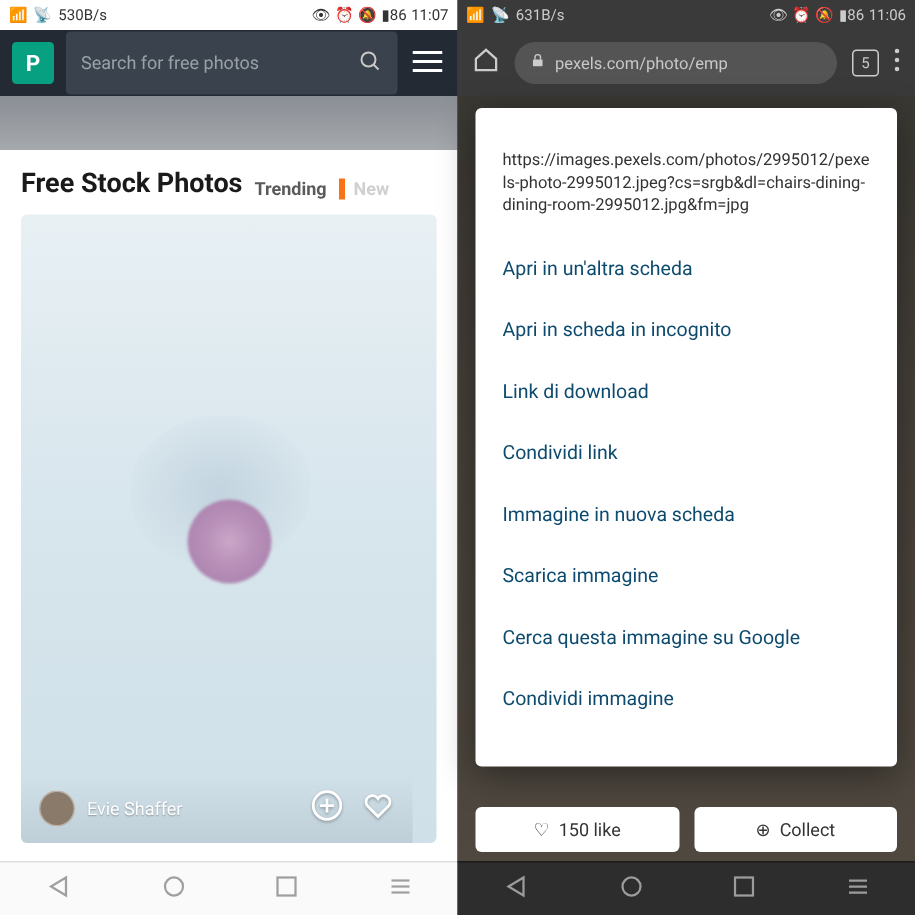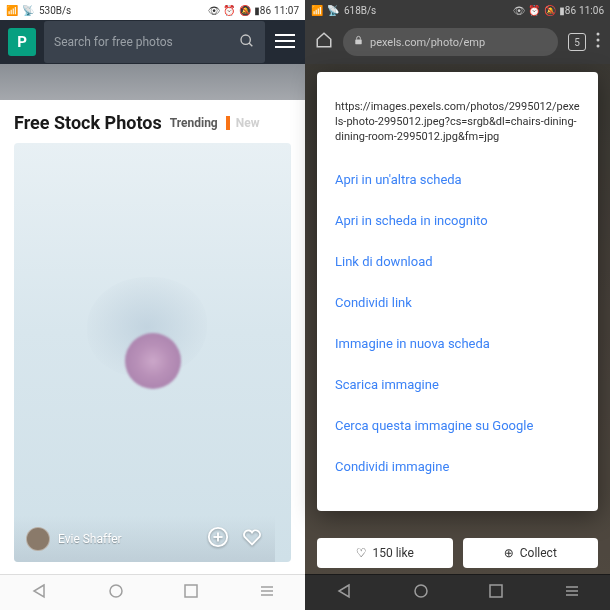--- a/index.html
+++ b/index.html
@@ -8,21 +8,21 @@
 .status-bar{height:20px;background:#fff;display:flex;align-items:center;padding:0 6px;font-size:10px;color:#333}
 .status-left{display:flex;align-items:center;gap:4px}
 .status-right{margin-left:auto;display:flex;align-items:center;gap:3px}
 .top-bar{height:44px;background:#232a34;display:flex;align-items:center;padding:0 8px;gap:8px}
 .logo{width:28px;height:28px;background:#07a081;border-radius:3px;display:flex;align-items:center;justify-content:center;color:#fff;font-weight:700;font-size:15px}
 .search-box{flex:1;background:#3a424d;border-radius:3px;height:42px;display:flex;align-items:center;padding:0 10px;color:#9aa0a6;font-size:12px}
 .search-box .txt{flex:1}
 .hamburger{color:#fff;width:24px;text-align:center}
 .hero{height:36px;background:linear-gradient(180deg,#8a8f95 0%,#a5a8ad 100%)}
 .content{flex:1;background:#fff;padding:12px 14px;display:flex;flex-direction:column}
-.title-row{display:flex;align-items:center;gap:8px;margin-bottom:10px}
+.title-row{display:flex;align-items:flex-end;gap:8px;margin-bottom:10px}
 .title{font-size:18px;font-weight:700;color:#1a1a1a}
 .subtitle{font-size:12px;color:#5a5a5a;font-weight:700}
 .faded{color:#d0d0d0}
 .card{flex:1;border-radius:4px;position:relative;background:linear-gradient(180deg,#e8f0f4 0%,#d8e6ed 45%,#cfe0e8 100%);overflow:hidden}
 .flower{position:absolute;top:52%;left:50%;transform:translate(-50%,-50%);width:56px;height:56px;border-radius:50%;background:radial-gradient(circle,#cba7c9 0%,#b890b8 40%,#a37ca8 100%);filter:blur(1px)}
 .swirl{position:absolute;top:44%;left:48%;width:120px;height:100px;transform:translate(-50%,-50%);background:radial-gradient(ellipse,rgba(180,200,215,.6) 0%,rgba(200,215,225,.3) 60%,transparent 80%);border-radius:50% 45% 50% 45%}
 .card-footer{position:absolute;bottom:0;left:0;right:16px;height:46px;display:flex;align-items:center;padding:0 12px;background:linear-gradient(180deg,transparent,rgba(180,195,205,.6))}
 .avatar{width:24px;height:24px;border-radius:50%;background:#8a7a6a;margin-right:8px;border:1px solid rgba(255,255,255,.4)}
 .author{color:#fff;font-size:12px;flex:1;text-shadow:0 1px 1px rgba(0,0,0,.3)}
 .card-actions{display:flex;gap:12px;color:#fff}
@@ -31,21 +31,21 @@
 .nav svg{opacity:.55}
 
 .half.right .status-bar{background:#3a3a3a;color:#ccc}
 .browser-bar{height:44px;background:#3a3a3a;display:flex;align-items:center;padding:0 10px;gap:10px;color:#c8c8c8}
 .url-box{flex:1;background:#545454;border-radius:16px;height:28px;display:flex;align-items:center;padding:0 10px;font-size:11px;gap:6px}
 .tab-count{width:18px;height:18px;border:1.5px solid #ccc;border-radius:3px;display:flex;align-items:center;justify-content:center;font-size:10px}
 .bg-img{flex:1;position:relative;background:linear-gradient(180deg,#5a574f 0%,#6b6258 40%,#7a6f62 100%)}
 .dim{position:absolute;inset:0;background:rgba(0,0,0,.35)}
 .context-menu{position:absolute;top:8px;left:12px;right:12px;background:#fff;border-radius:4px;box-shadow:0 6px 24px rgba(0,0,0,.4);padding:24px 0}
 .menu-url{padding:4px 18px 14px;font-size:11px;color:#333;line-height:1.35;word-break:break-all}
-.menu-item{padding:13px 18px;font-size:13px;color:#3b82f6}
+.menu-item{padding:13px 18px;font-size:13px;color:#0c4a6e}
 .like-bar{position:absolute;bottom:0;left:0;right:0;height:40px;display:flex;gap:10px;padding:4px 12px}
 .like-btn{flex:1;background:#fff;border-radius:4px;height:30px;display:flex;align-items:center;justify-content:center;gap:6px;font-size:12px;color:#333}
 .half.right .nav{background:#2d2d2d;border-top:1px solid #1a1a1a}
 .half.right .nav svg{opacity:.7}
 .half.right .nav path,.half.right .nav rect,.half.right .nav polygon{stroke:#ccc}
 </style>
 </head>
 <body>
 
 <div class="half left">
@@ -124,21 +124,21 @@
           <line x1="1" y1="11" x2="13" y2="11"></line>
         </svg></span>
   </div>
 </div>
 
 <div class="half right">
   <div class="status-bar">
     <div class="status-left">
       <span>📶</span>
       <span>📡</span>
-      <span>618B/s</span>
+      <span>631B/s</span>
     </div>
     <div class="status-right">
       <span>👁</span>
       <span>⏰</span>
       <span>🔕</span>
       <span>▮<span>86</span></span>
       <span>11:06</span>
     </div>
   </div>
 

